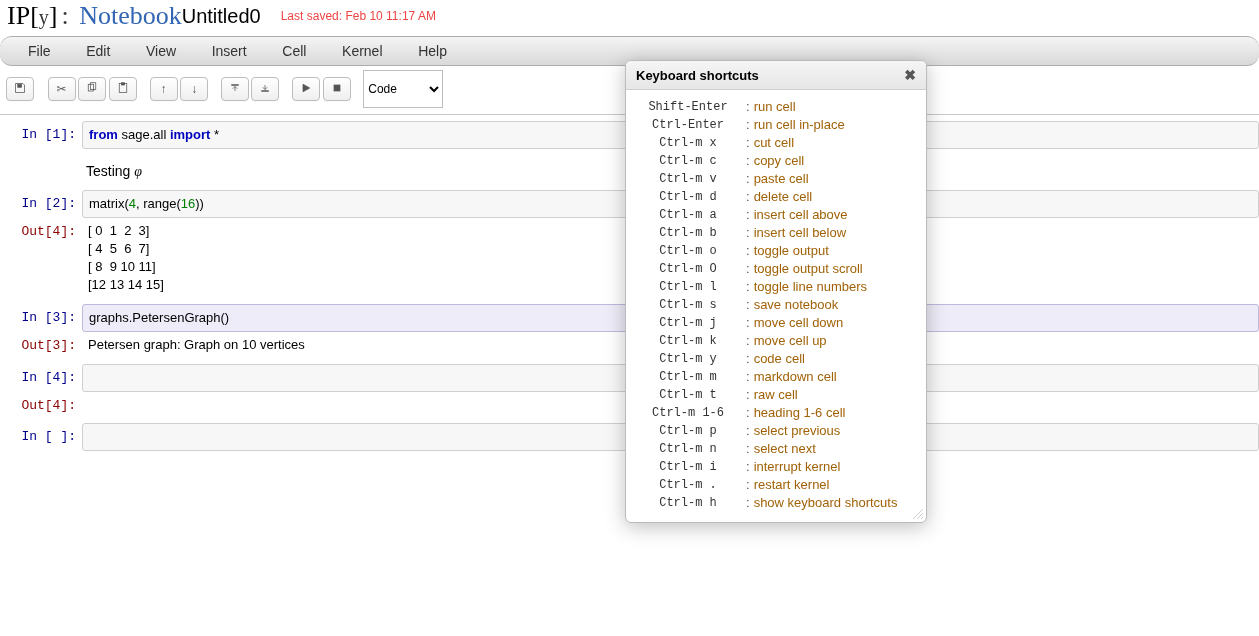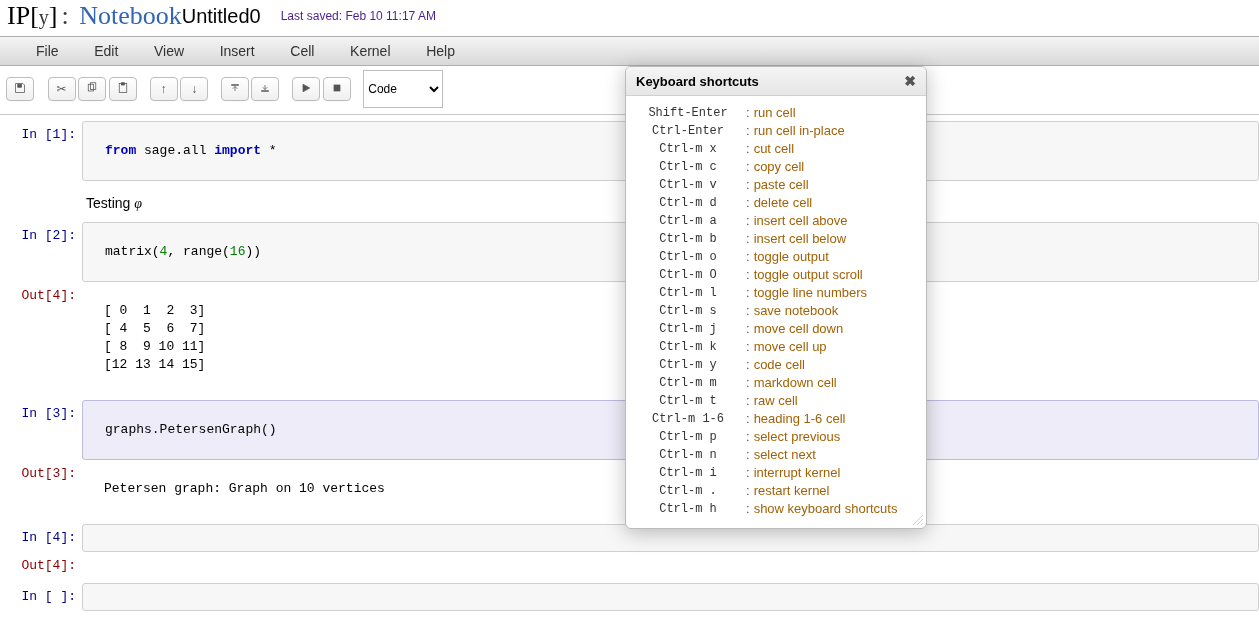--- a/index.html
+++ b/index.html
@@ -26,30 +26,31 @@
   .logo-y-open { font-size: 26px;}
   .logo-y { font-size: 20px; color:#333;}
   .logo-colon { margin: 0 4px; color:#333;}
   .logo-notebook { color: #3265b4; }
   .nb-name {
     font-size: 20px;
     font-weight: 400;
   }
   .lastsaved {
     margin-left: 20px;
-    color: #4c1d95;
+    color: #ef4444;
     font-size: 12px;
   }
   
   #menubar {
     margin-top: 4px;
     border-top: 1px solid #aeaeae;
     border-bottom: 1px solid #aeaeae;
     background: linear-gradient(#f4f4f4, #d9d9d9);
-    padding: 4px 20px;
+    padding: 4px 12px;
+    border-radius: 12px;
   }
   #menubar span.menu-item {
     display: inline-block;
     padding: 2px 16px;
     font-size: 14px;
     color: #333;
     cursor: default;
   }
   
   #toolbar {
@@ -116,43 +117,43 @@
     border-radius: 3px;
     background: #f7f7f7;
     padding: 4px 6px;
     min-height: 18px;
   }
   .input-area.selected {
     background: #edecf8;
     border-color: #bcbadd;
   }
   .input-area pre, .output-area pre, .plain pre {
-    margin: 16px;
-    font-family: Liberation Mono, monospace;
+    margin: 0;
+    font-family: Liberation Sans, sans-serif;
     font-size: 13px;
     line-height: 18px;
     white-space: pre;
   }
   .output-area {
     flex: 1;
     padding: 4px 6px;
   }
   .md-text {
     flex: 1;
     padding: 8px 4px 4px 4px;
     font-size: 14px;
   }
   .phi-it { font-style: italic; font-family: Georgia, serif;}
   .k-num    { color: #008000; }
   .s-from   { color: #0000c0; font-weight: bold; }
 
   
   #dialog {
     position: absolute;
-    top: 66px;
+    top: 60px;
     left: 625px;
     width: 300px;
     background: #fff;
     border: 1px solid #bbb;
     border-radius: 6px;
     box-shadow: 0 4px 20px rgba(0,0,0,0.25);
     overflow: hidden;
   }
   #dialog .titlebar {
     display:flex;

